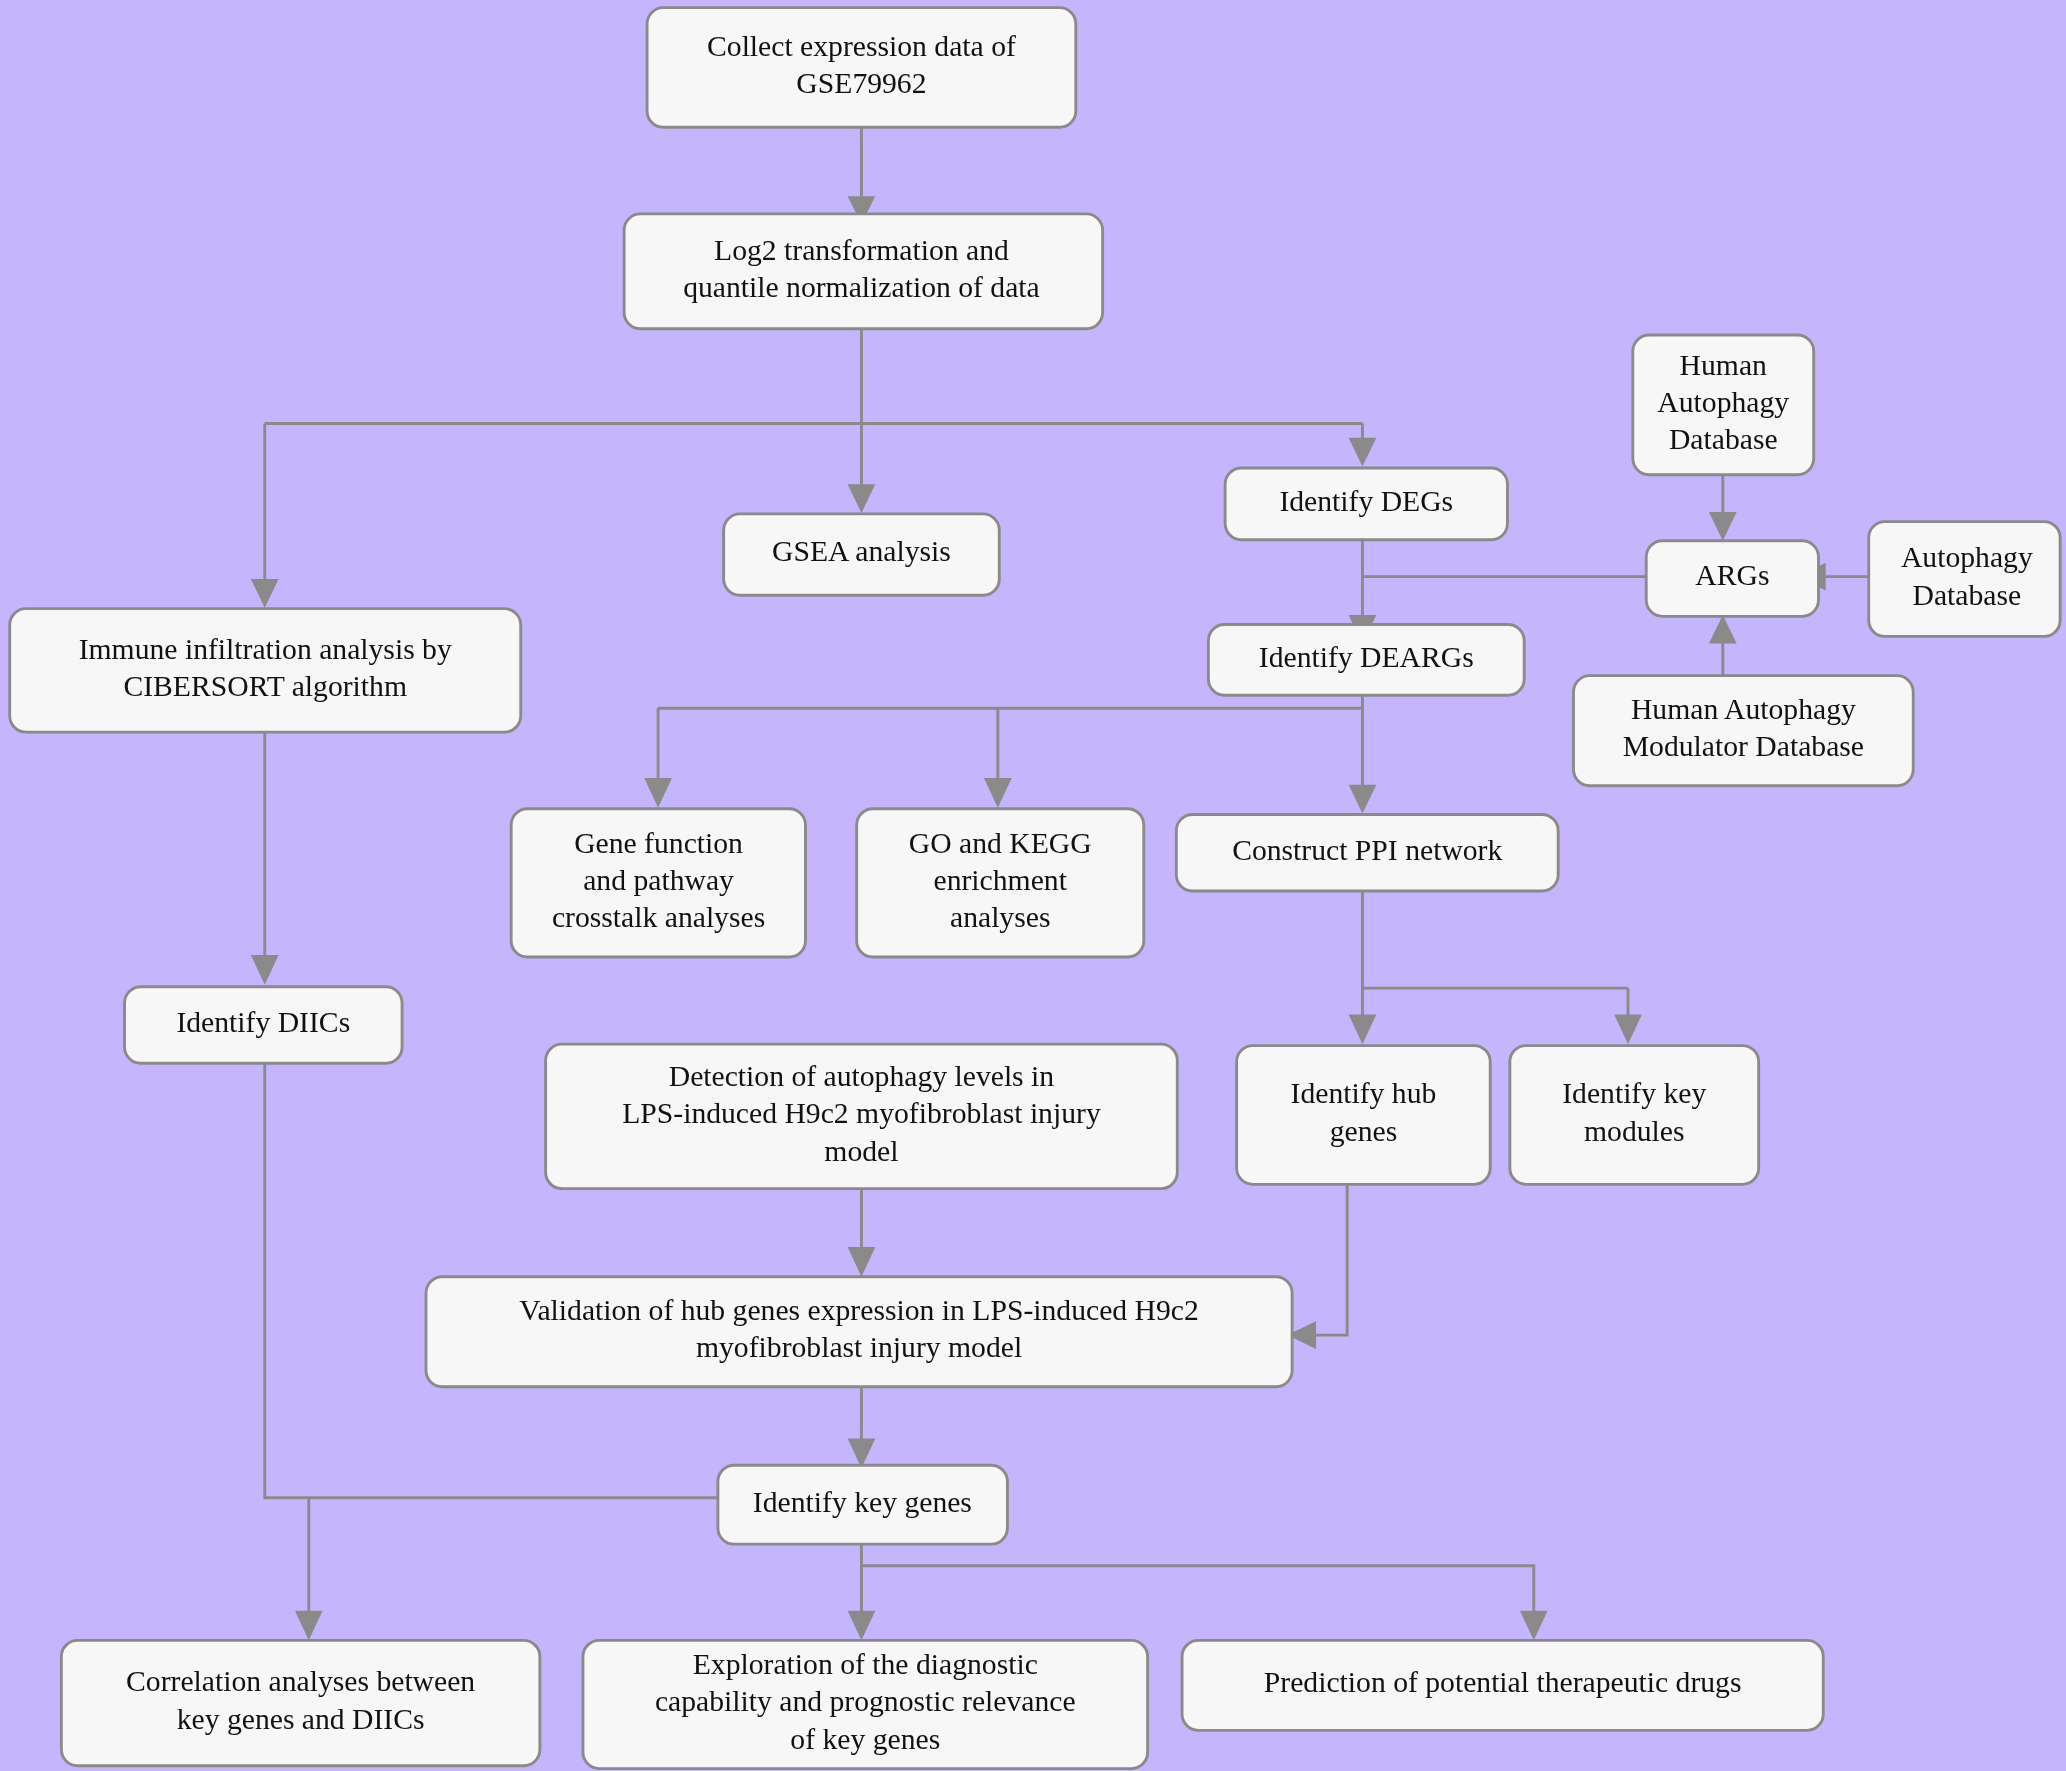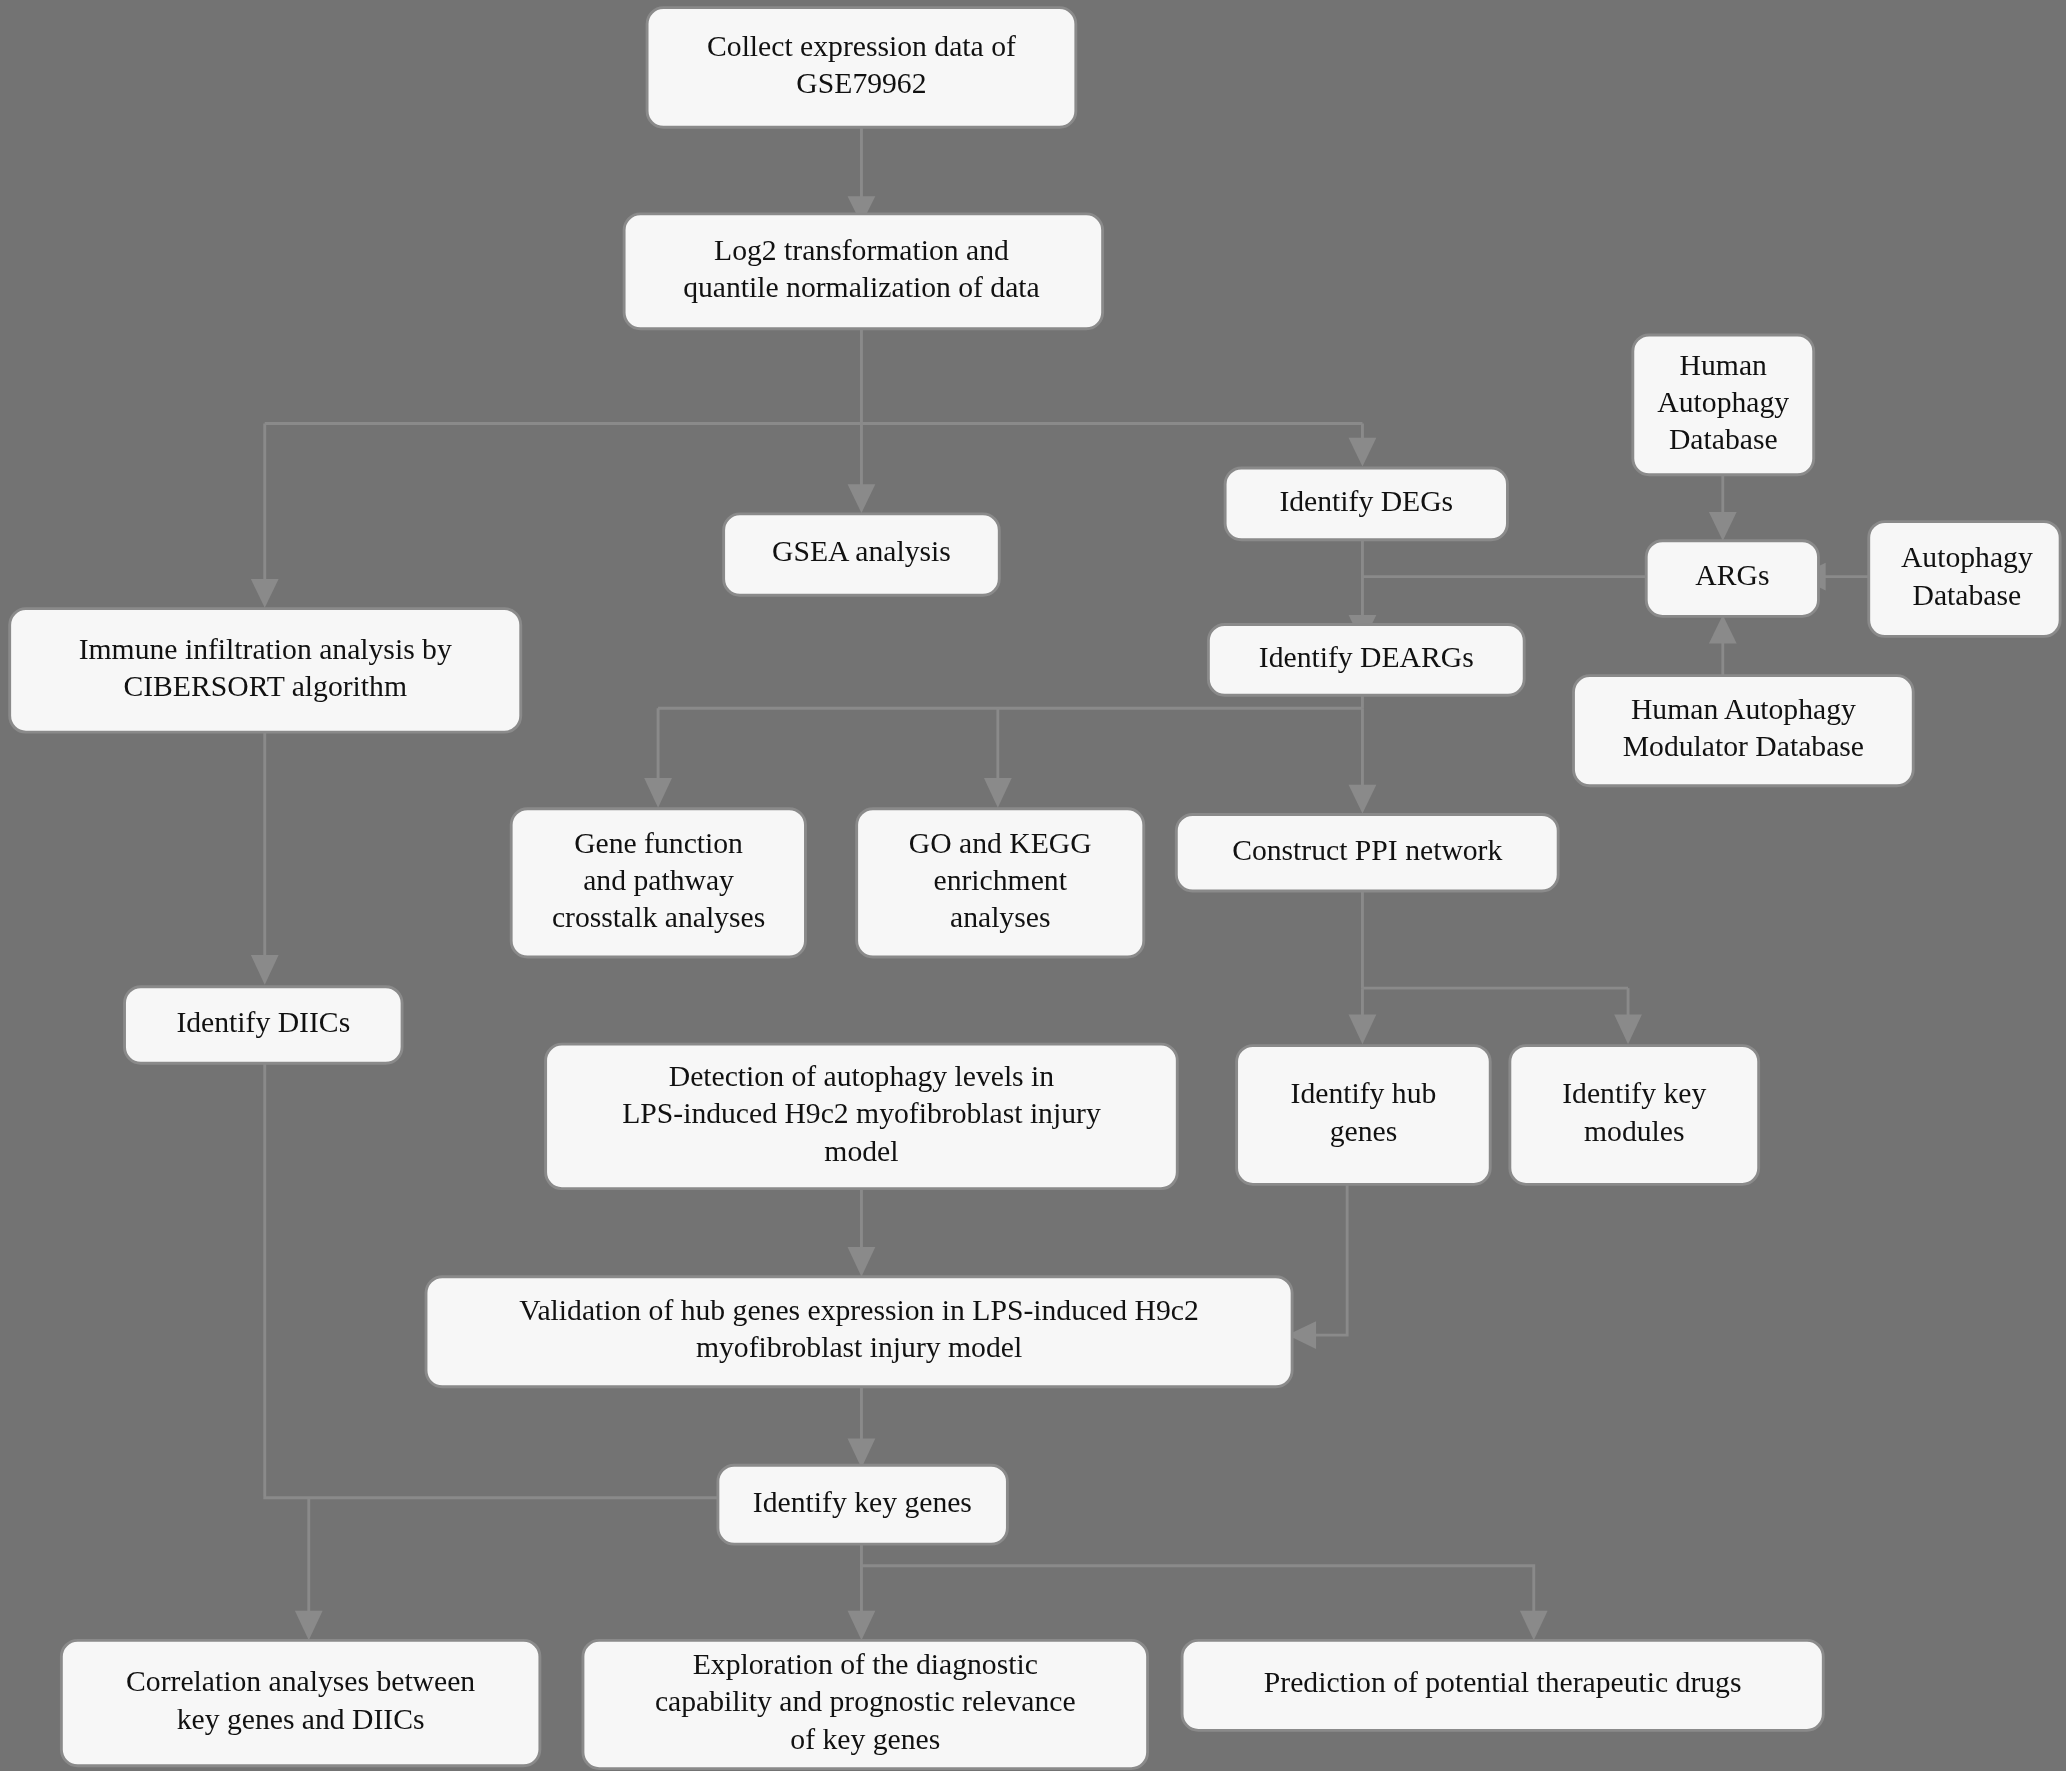--- a/index.html
+++ b/index.html
@@ -8,21 +8,21 @@
     padding: 0;
     background: #ffffff;
   }
   body {
     font-family: "Liberation Serif", "DejaVu Serif", serif;
   }
   #flowchart-root {
     position: relative;
     width: 2066px;
     height: 1771px;
-    background: #737373;
+    background: #c4b5fd;
     overflow: hidden;
   }
   svg.canvas {
     position: absolute;
     top: 0;
     left: 0;
     width: 2066px;
     height: 1771px;
   }
   .node-rect {

